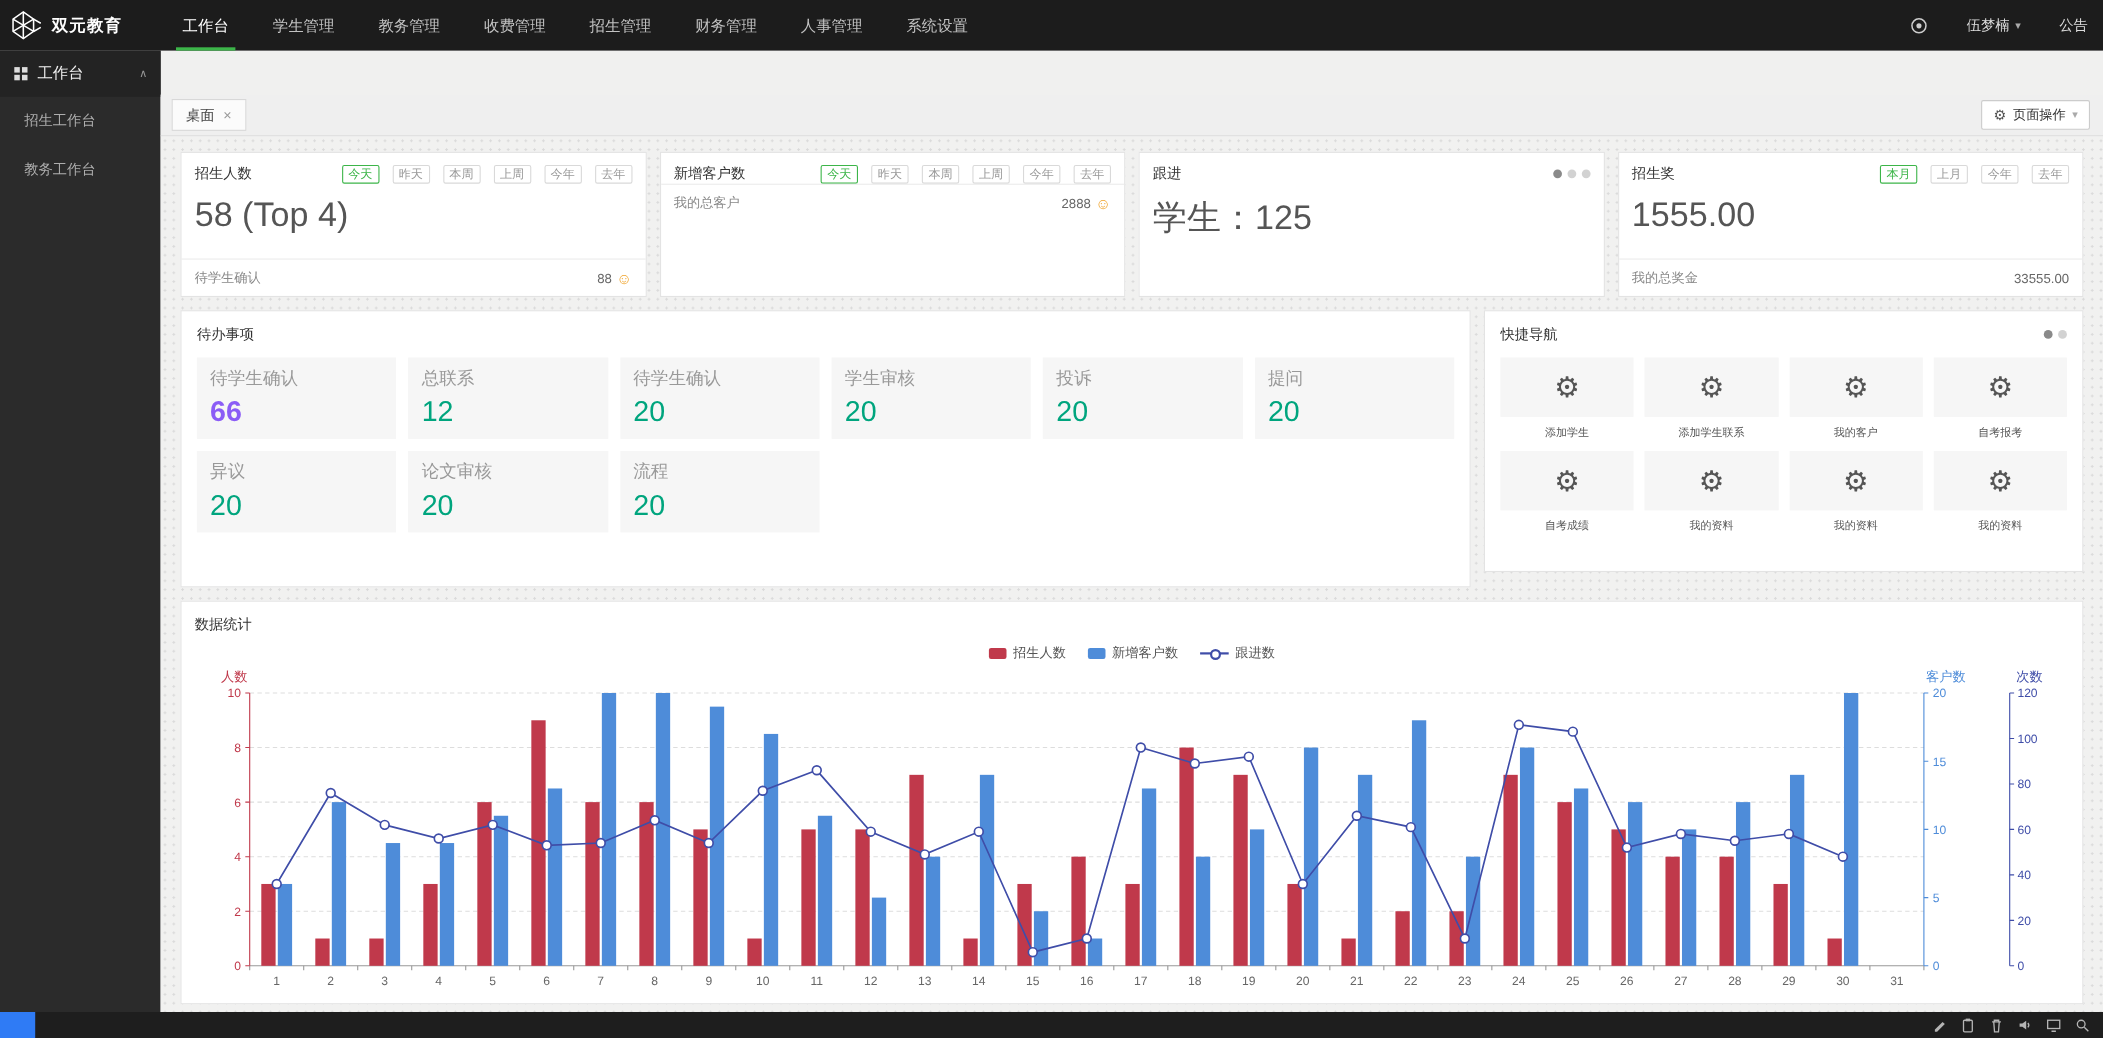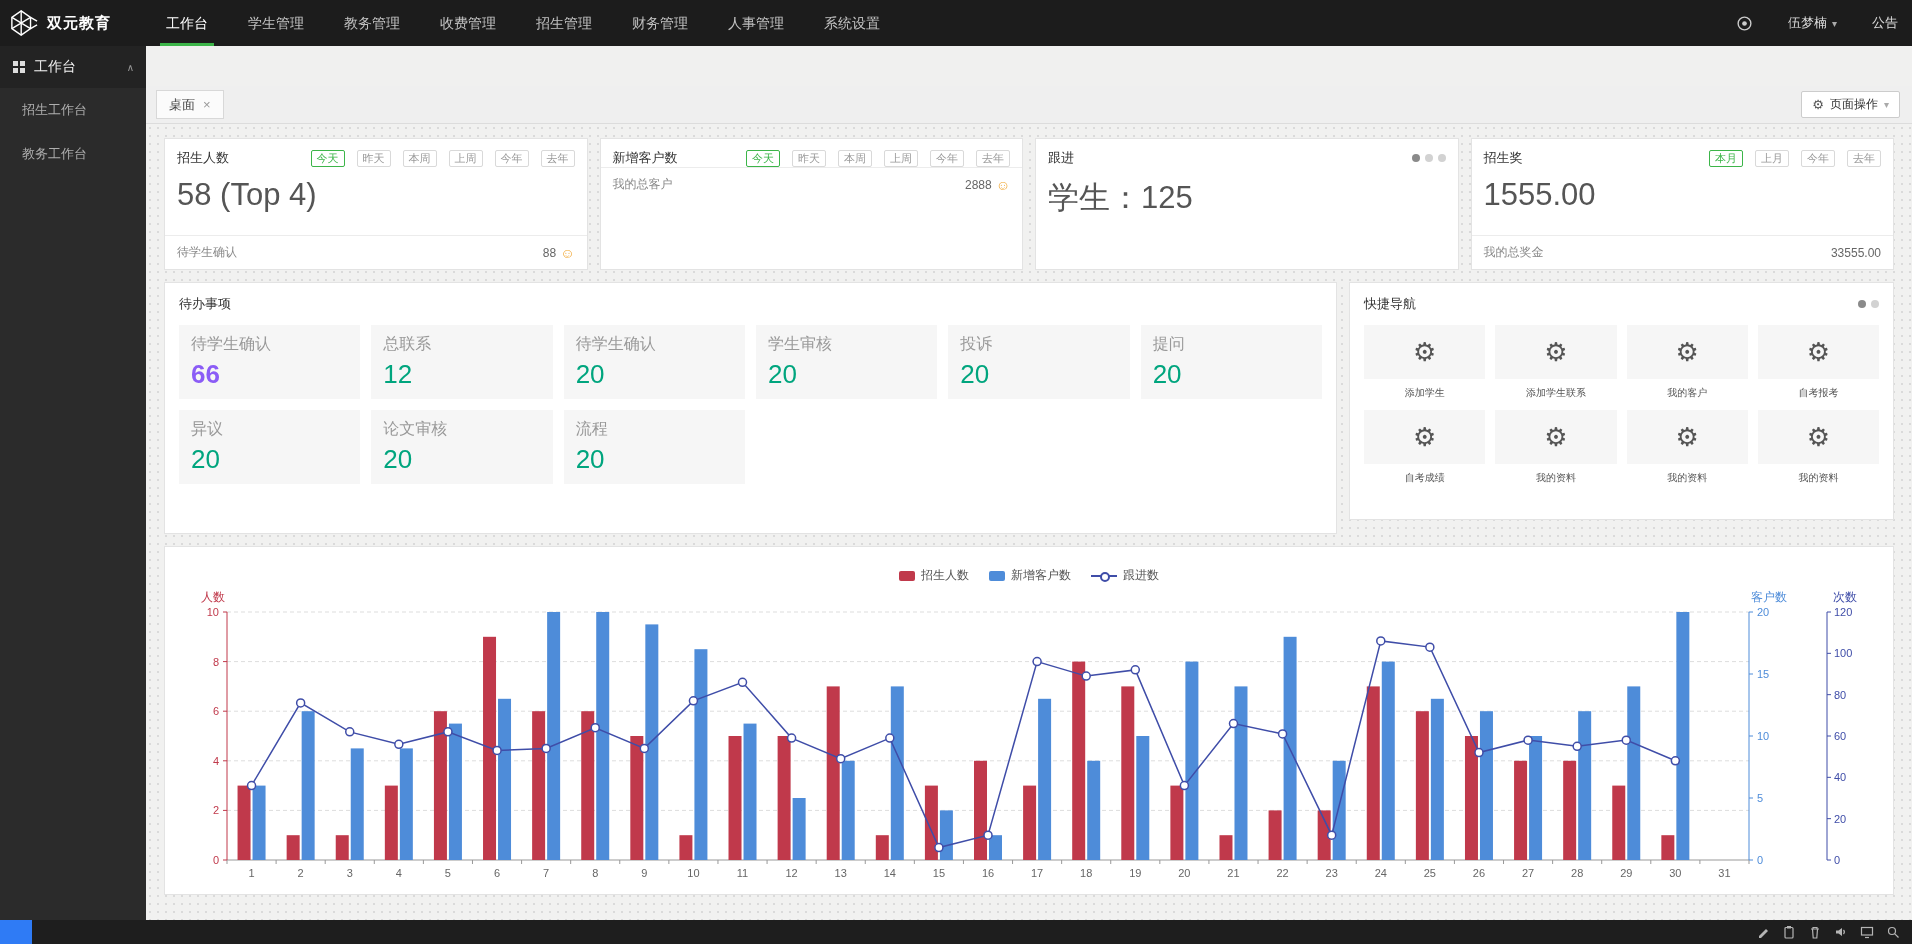--- a/index.html
+++ b/index.html
@@ -326,20 +326,21 @@
                   <div class="qn-box">
                     <span class="qn-gear">⚙</span>
                   </div>
                   <div class="qn-label">我的资料</div>
                 </div>
               </div>
           </section>
         </div>
 
         <section class="card chart-card">
+          <div class="card-title">数据统计</div>
           <div class="legend" id="legend">
               <div class="legend-item">
                 <span class="legend-swatch" style="background: rgb(192, 57, 75);"></span>
                 <span class="legend-label">招生人数</span>
               </div>
               <div class="legend-item">
                 <span class="legend-swatch" style="background: rgb(78, 140, 217);"></span>
                 <span class="legend-label">新增客户数</span>
               </div>
               <div class="legend-item">

